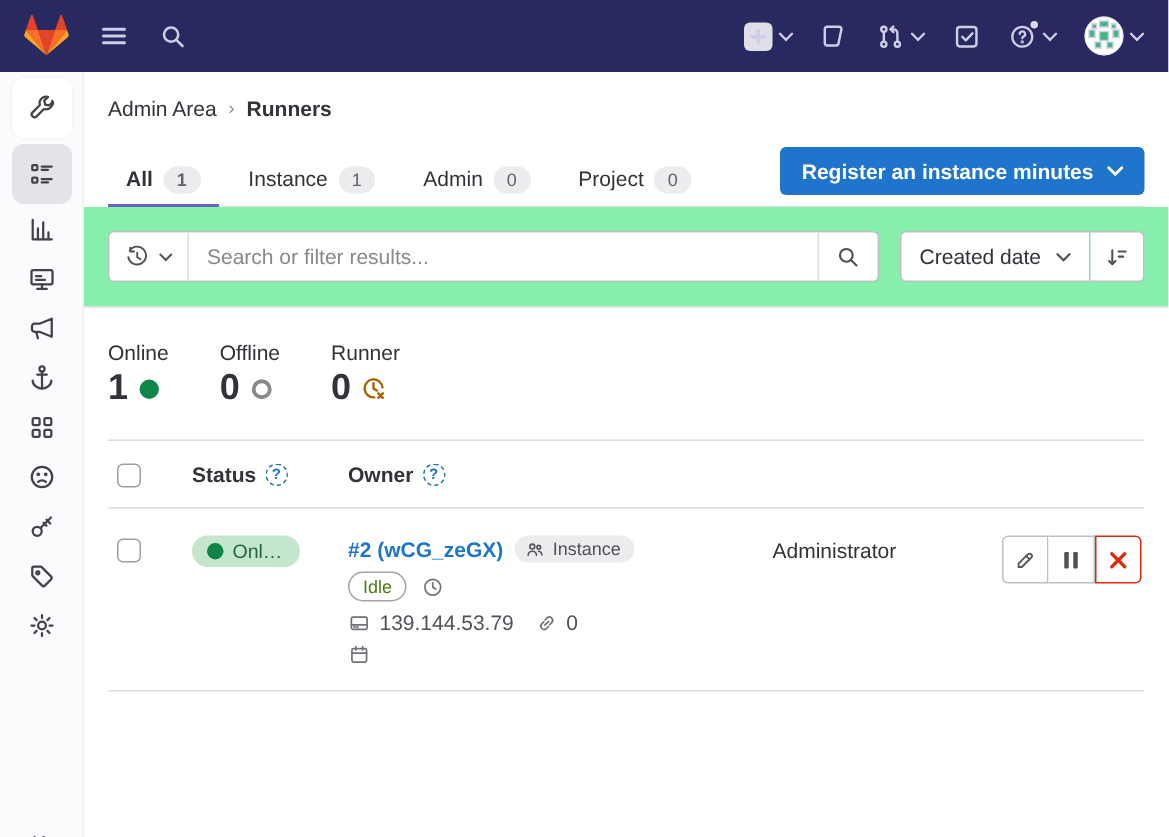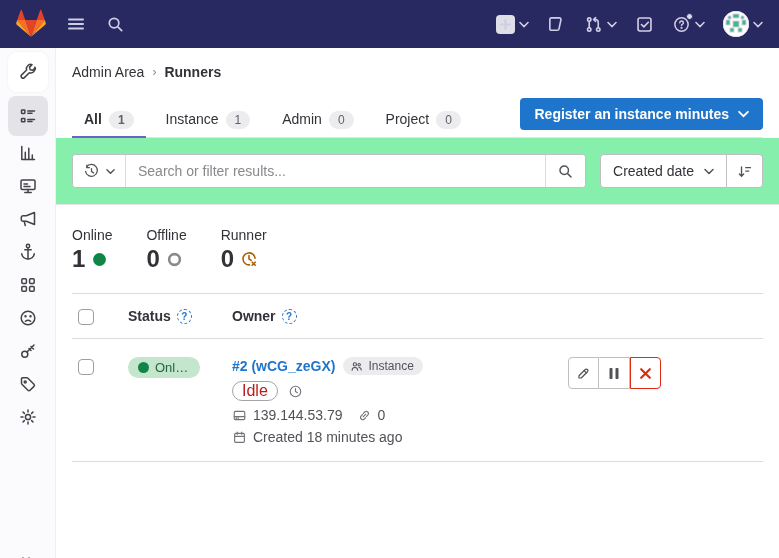--- a/index.html
+++ b/index.html
@@ -110,22 +110,22 @@
   .status-pill .dot { width:11px; height:11px; border-radius:50%; background:#108548; flex:none;}
   .status-pill .txt { overflow:hidden; white-space:nowrap; text-overflow:ellipsis; max-width:36px; }
 
   .runner-cell { display:flex; flex-direction:column; gap: 6px; padding-right: 10px;}
   .runner-line1 { display:flex; align-items:center; gap:8px; }
   .runner-link { color:#1f75cb; font-weight:700; text-decoration:none; cursor:pointer; }
   .type-badge { display:inline-flex; align-items:center; gap:5px; background:#ececef; color:#535158;
     border-radius:10px; padding: 2px 9px 2px 7px; font-size:12px; }
   .meta-line { display:flex; align-items:center; gap:6px; color:#535158; font-size:14px; }
   .meta-line svg { stroke:#737278; flex:none;}
-  .idle-badge { border:1px solid #a4a3a8; border-radius:10px; padding: 0 9px; font-size:16px;
-    line-height:18px; color:#b91c1c; background:#fff; margin-right: 4px;}
+  .idle-badge { border:1px solid #a4a3a8; border-radius:10px; padding: 0 9px; font-size:12px;
+    line-height:18px; color:#4d7c0f; background:#fff; margin-right: 4px;}
   .ip-group { display:flex; align-items:center; gap:6px; }
   .gap-lg { margin-left: 8px; }
 
   .owner-cell { padding-top: 2px; }
   .actions-cell { display:flex; justify-content:flex-end; padding-right: 2px;}
   .btn-group { display:flex; }
   .act-btn { width:31px; height:32px; background:#fff; border:1px solid #bfbfc3; display:flex;
     align-items:center; justify-content:center; cursor:pointer; }
   .act-btn.first { border-radius:4px 0 0 4px; }
   .act-btn.mid { border-left:none; }
@@ -480,24 +480,24 @@
                 </svg>
                 <span>0</span>
               </span>
             </span>
 
             <span class="meta-line">
               <svg width="15" height="15" viewBox="0 0 20 20" fill="none" stroke-width="1.5" stroke-linecap="round">
                 <rect x="3.5" y="4.5" width="13" height="12" rx="1.4"></rect>
                   <path d="M3.5 8.5h13M7 2.8v3M13 2.8v3"></path>
               </svg>
-              <span>Created 18 minutes ago</span>
             </span>
           </span>
 
+          <span class="owner-cell">Administrator</span>
 
           <span class="actions-cell">
             <span class="btn-group">
               <button class="act-btn first">
                 <svg width="15" height="15" viewBox="0 0 20 20" fill="none" stroke="#535158" stroke-width="1.6" stroke-linecap="round" stroke-linejoin="round">
                   <path d="M4 16h3l8.3-8.3a2.1 2.1 0 0 0-3-3L4 13v3Z"></path>
                     <path d="m10.8 6.2 3 3"></path>
                 </svg>
               </button>
               <button class="act-btn mid">

